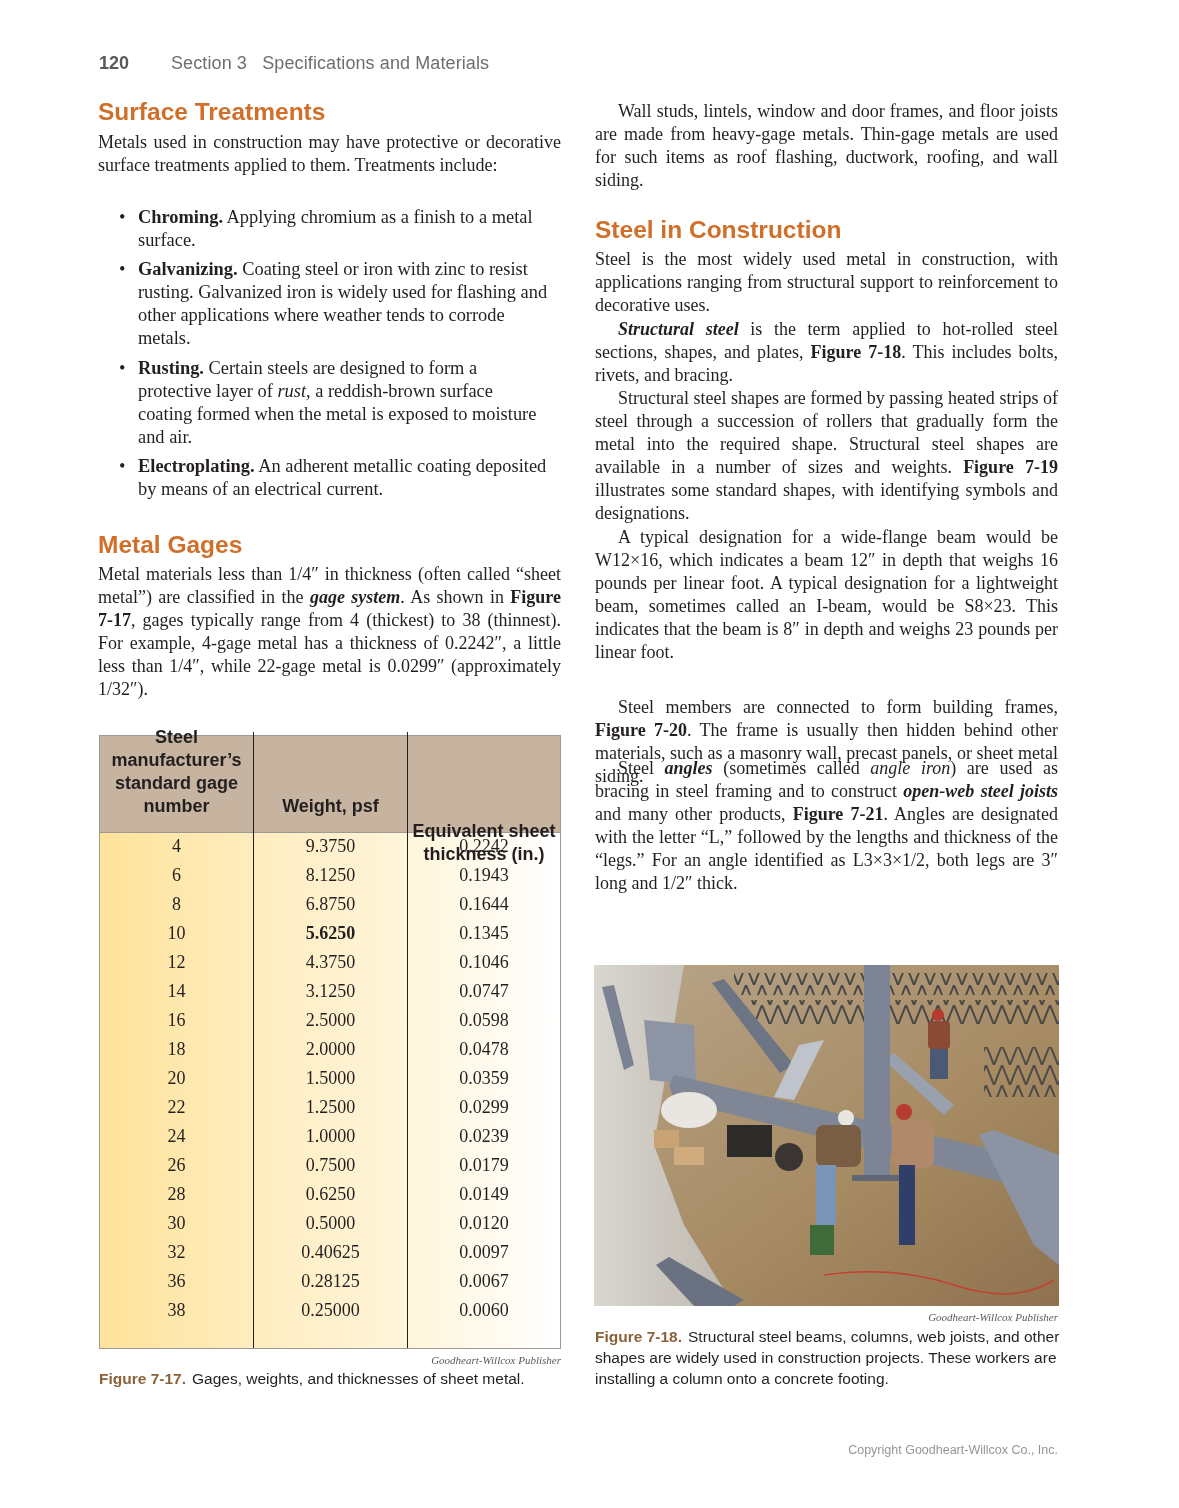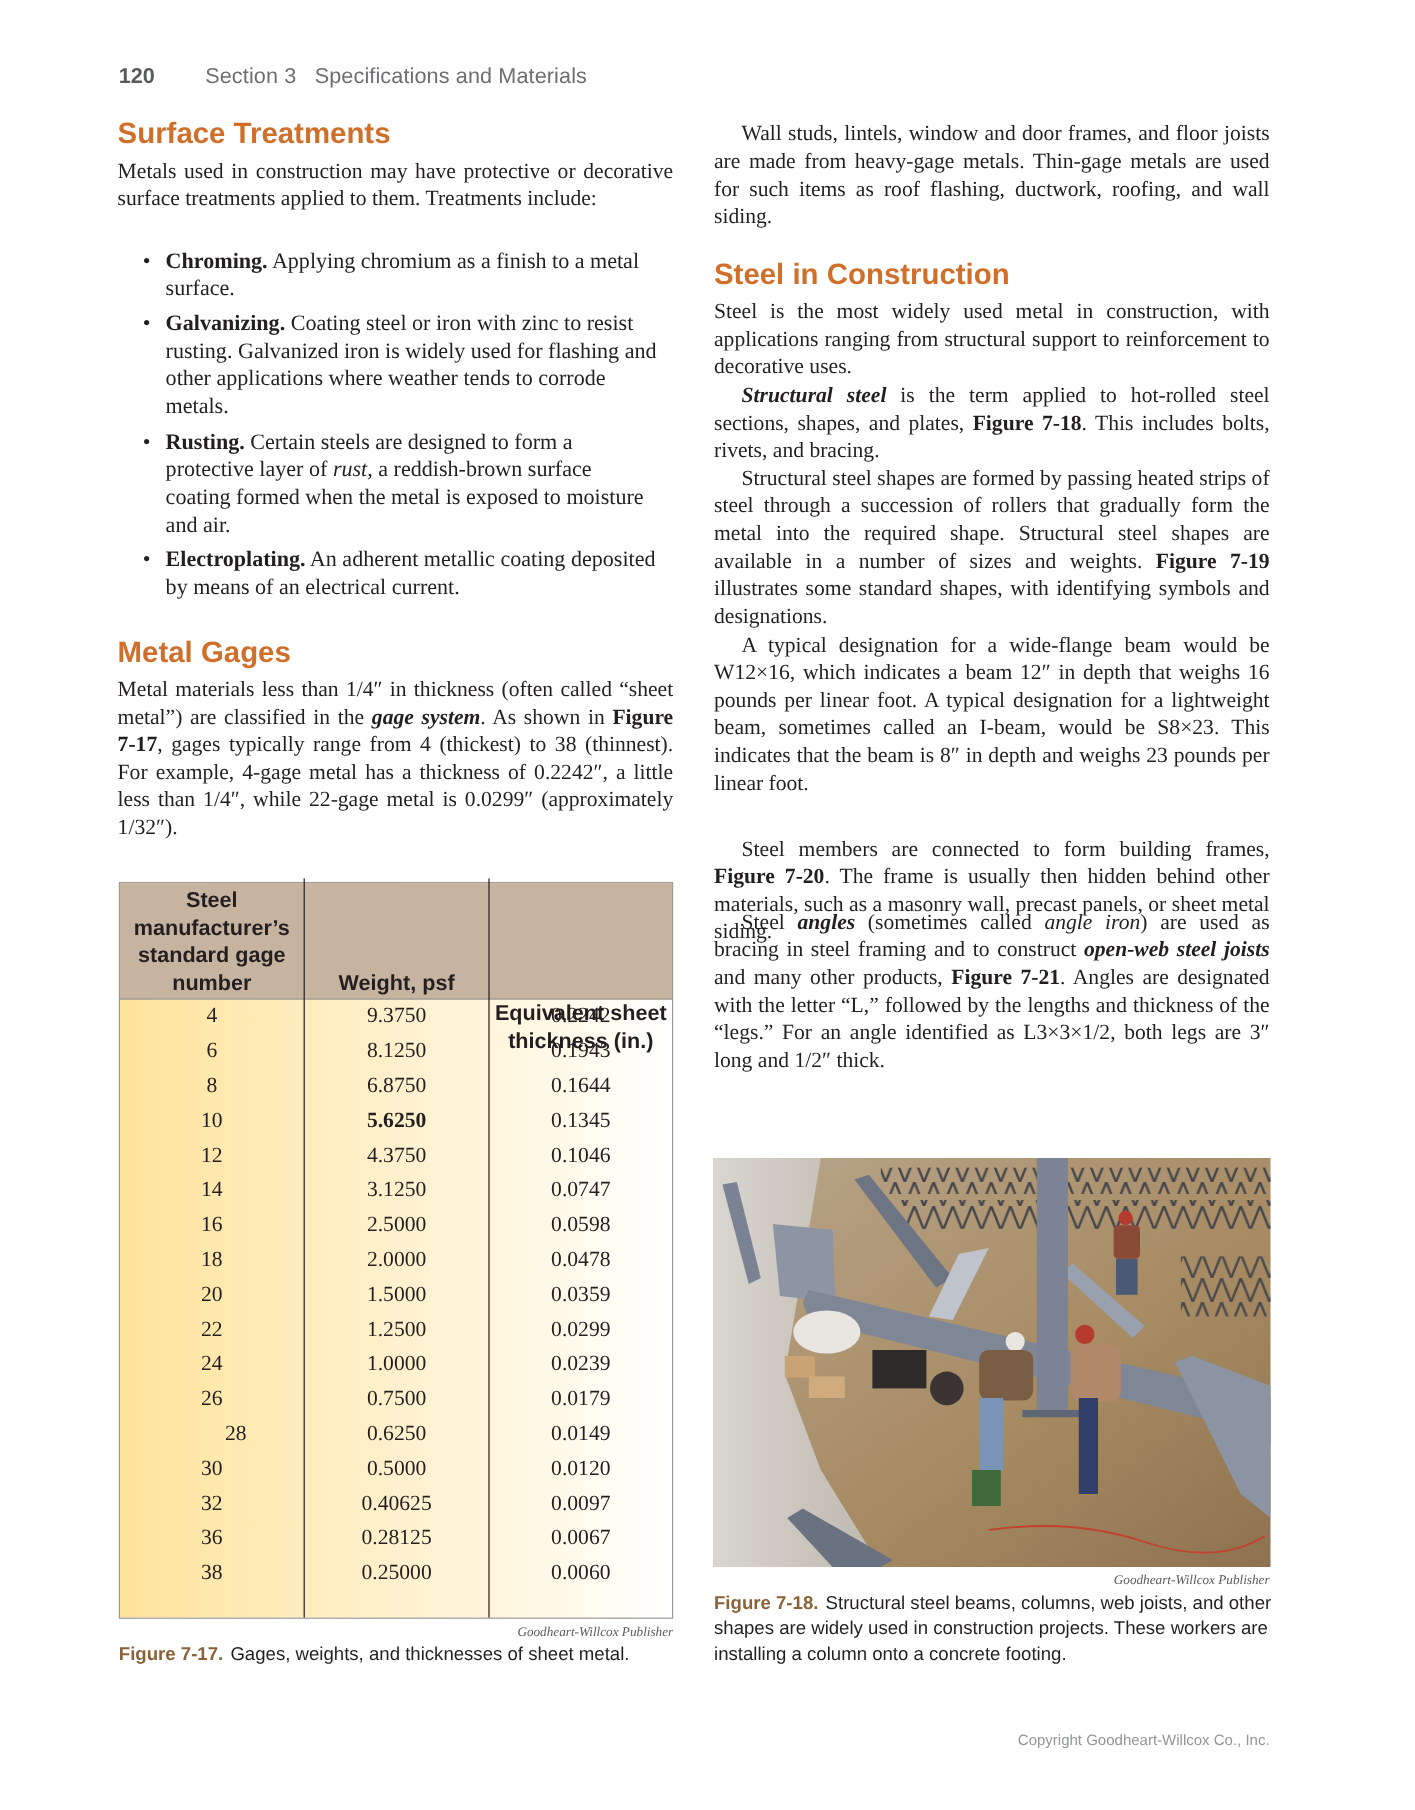--- a/index.html
+++ b/index.html
@@ -14,21 +14,21 @@
     .para { position: absolute; font-family: "Liberation Serif", serif; font-size: 18px; line-height: 23.1px; text-align: justify; margin: 0; }
     .para.indent { text-indent: 23px; }
     .para b { font-weight: bold; }
     .para i { font-style: italic; }
 
     ul.bullets { position: absolute; list-style: none; margin: 0; padding: 0; font-family: "Liberation Serif", serif; font-size: 18.4px; line-height: 23.1px; }
     ul.bullets li { position: relative; padding-left: 40px; margin-bottom: 6px; }
     ul.bullets li .dot { position: absolute; left: 21px; top: 0; }
     .gage-table-wrap { position: absolute; left: 99px; top: 735px; width: 462px; height: 614px; border: 1px solid #9d9a96; box-sizing: border-box; background: linear-gradient(to right, #ffe39a 0%, #ffedc0 35%, #fff6de 70%, #ffffff 100%); }
     .thead { position: absolute; left: 0; top: 0; width: 100%; height: 96px; background: #c6b4a1; border-bottom: 1px solid #9d9a96; }
-    .th { position: absolute; top: 0; height: 96px; display: flex; align-items: flex-end; justify-content: center; text-align: center; font-family: "Liberation Sans", sans-serif; font-weight: bold; font-size: 18px; line-height: 23px; color: #231f20; padding-bottom: 1px; box-sizing: border-box; }
+    .th { position: absolute; top: 0; height: 96px; display: flex; align-items: flex-end; justify-content: center; text-align: center; font-family: "Liberation Sans", sans-serif; font-weight: bold; font-size: 18px; line-height: 23px; color: #231f20; padding-bottom: 14px; box-sizing: border-box; }
     .vline { position: absolute; top: -4px; bottom: 0; width: 1px; background: #231f20; }
     .rows { position: absolute; left: 0; top: 96px; width: 100%; }
     .tr { position: relative; height: 29px; }
     .td { position: absolute; top: 0; height: 29px; line-height: 29px; text-align: center; font-size: 18px; color: #231f20; }
 
     .credit { position: absolute; font-family: "Liberation Serif", serif; font-style: italic; font-size: 11px; color: #58595b; text-align: right; }
     .caption { position: absolute; font-family: "Liberation Sans", sans-serif; font-size: 15.5px; line-height: 21px; color: #231f20; }
     .caption .fig { font-weight: bold; color: #8b6239; margin-right: 6px; }
 
     .photo { position: absolute; left: 594px; top: 965px; width: 465px; height: 341px; overflow: hidden; }
@@ -131,21 +131,21 @@
         <div class="td" style="left: 0px; width: 153px;">24</div>
         <div class="td" style="left: 154px; width: 153px;">1.0000</div>
         <div class="td" style="left: 308px; width: 152px;">0.0239</div>
       </div>
       <div class="tr">
         <div class="td" style="left: 0px; width: 153px;">26</div>
         <div class="td" style="left: 154px; width: 153px;">0.7500</div>
         <div class="td" style="left: 308px; width: 152px;">0.0179</div>
       </div>
       <div class="tr">
-        <div class="td" style="left: 0px; width: 153px; padding-left: 20px;">28</div>
+        <div class="td" style="left: 0px; width: 153px;">28</div>
         <div class="td" style="left: 154px; width: 153px;">0.6250</div>
         <div class="td" style="left: 308px; width: 152px;">0.0149</div>
       </div>
       <div class="tr">
         <div class="td" style="left: 0px; width: 153px;">30</div>
         <div class="td" style="left: 154px; width: 153px;">0.5000</div>
         <div class="td" style="left: 308px; width: 152px;">0.0120</div>
       </div>
       <div class="tr">
         <div class="td" style="left: 0px; width: 153px;">32</div>

